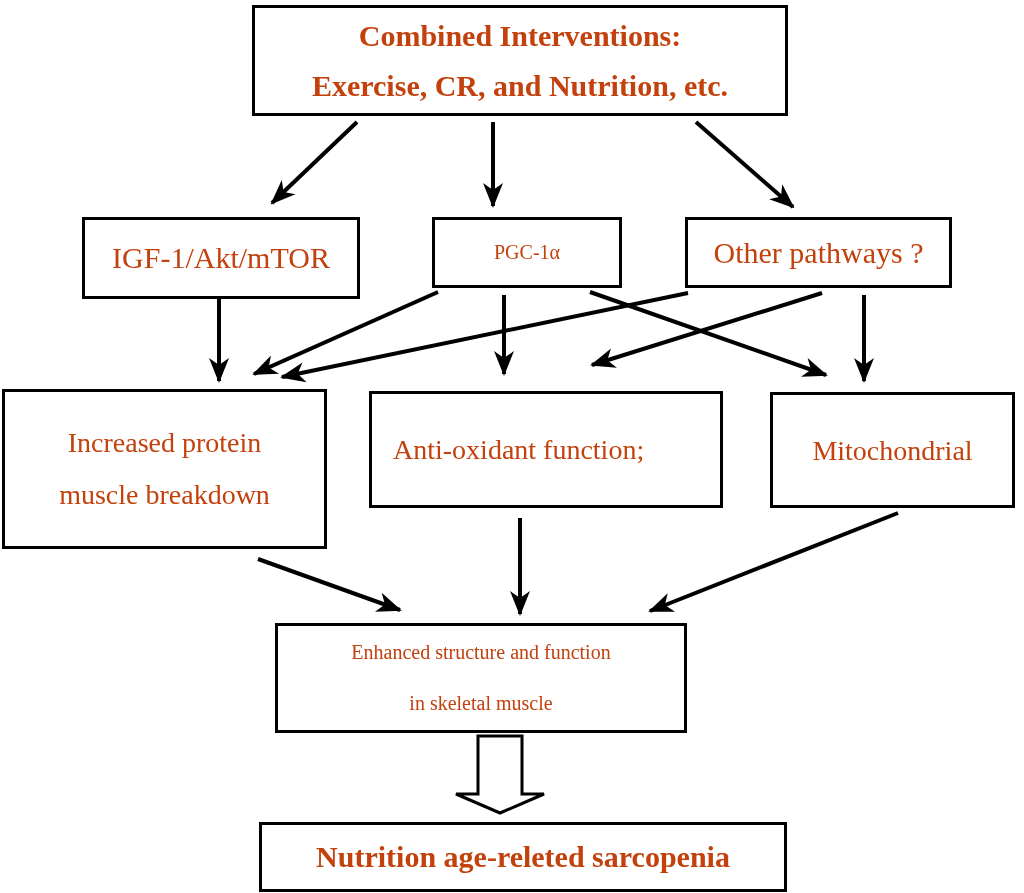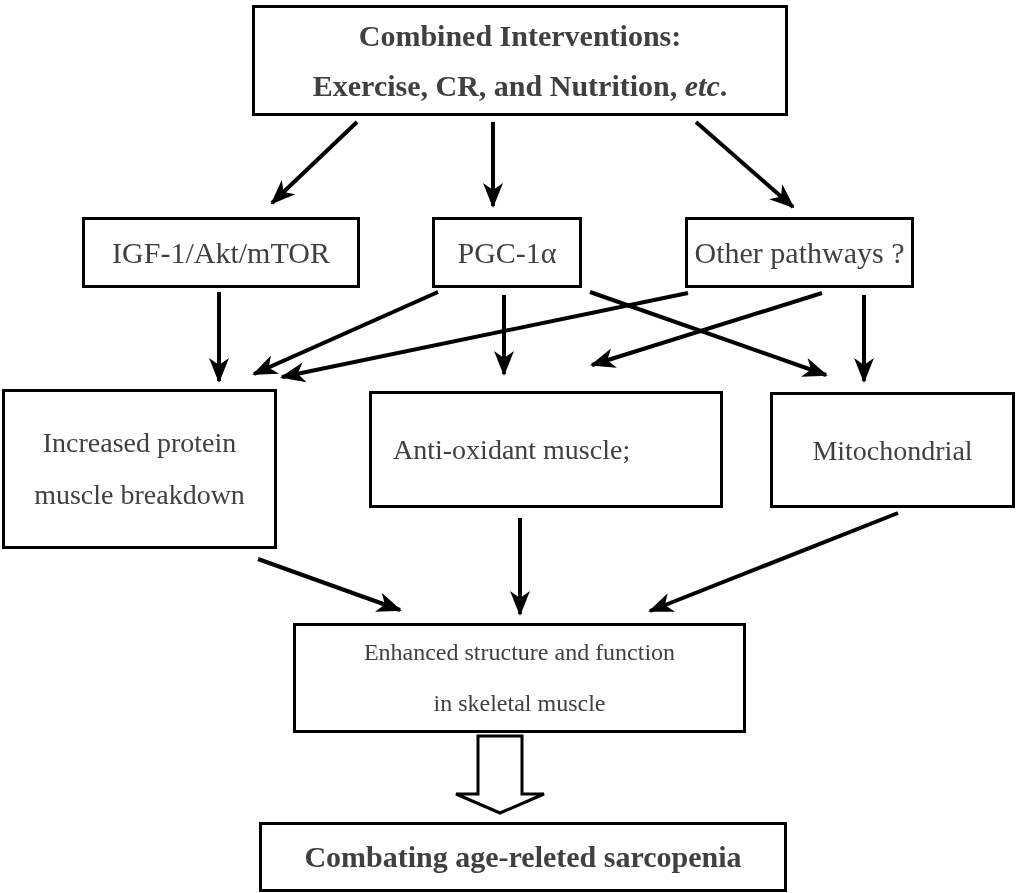--- a/index.html
+++ b/index.html
@@ -6,21 +6,21 @@
     margin: 0;
     padding: 0;
     background: #ffffff;
   }
   #canvas {
     position: relative;
     width: 1024px;
     height: 893px;
     background: #ffffff;
     font-family: "Liberation Serif", "DejaVu Serif", serif;
-    color: #404040;
+    color: #c2410c;
     overflow: hidden;
   }
   #arrows {
     position: absolute;
     left: 0; top: 0;
     width: 1024px; height: 893px;
   }
   .node {
     position: absolute;
     box-sizing: border-box;
@@ -29,31 +29,31 @@
     display: flex;
     flex-direction: column;
     justify-content: center;
     align-items: center;
     text-align: center;
   }
   .node .ln { display: block; }
   .bold-node { font-weight: bold; }
 
   #top-box        { left: 252px; top: 5px;   width: 536px; height: 111px; font-size: 30px; line-height: 50px; }
-  #igf-box        { left: 82px;  top: 217px; width: 278px; height: 71px;  font-size: 30px; }
-  #pgc-box        { left: 432px; top: 217px; width: 150px; height: 71px;  font-size: 30px; }
-  #other-box      { left: 685px; top: 217px; width: 229px; height: 71px;  font-size: 30px; }
-  #protein-box    { left: 2px;   top: 389px; width: 275px; height: 160px; font-size: 28px; line-height: 52px; }
+  #igf-box        { left: 82px;  top: 217px; width: 278px; height: 82px;  font-size: 30px; }
+  #pgc-box        { left: 432px; top: 217px; width: 190px; height: 71px;  font-size: 20px; }
+  #other-box      { left: 685px; top: 217px; width: 267px; height: 71px;  font-size: 30px; }
+  #protein-box    { left: 2px;   top: 389px; width: 325px; height: 160px; font-size: 28px; line-height: 52px; }
   #antiox-box     { left: 369px; top: 391px; width: 354px; height: 117px; font-size: 28px; line-height: 51px;
                     align-items: flex-start; text-align: left; padding-left: 21px; }
   #mito-box       { left: 770px; top: 392px; width: 245px; height: 116px; font-size: 28px; line-height: 51px; }
-  #enhanced-box   { left: 293px; top: 623px; width: 453px; height: 110px; font-size: 24px; line-height: 51px; }
+  #enhanced-box   { left: 275px; top: 623px; width: 412px; height: 110px; font-size: 20px; line-height: 51px; }
   #outcome-box    { left: 259px; top: 822px; width: 528px; height: 70px;  font-size: 30px; }
 
-  .italic { font-style: italic; }
+  .italic { }
 </style>
 </head>
 <body>
 
 <div id="canvas">
 
   <svg id="arrows" viewBox="0 0 1024 893" xmlns="http://www.w3.org/2000/svg">
     <defs>
       <marker id="ah" markerUnits="userSpaceOnUse" markerWidth="30" markerHeight="26" refX="25" refY="13" orient="auto">
         <path d="M2,3 L27,13 L2,23 L9,13 Z" fill="#000000"></path>
@@ -95,29 +95,29 @@
   <div class="node" id="other-box">
     <span class="ln">Other pathways ?</span>
   </div>
 
   <div class="node" id="protein-box">
     <span class="ln">Increased protein</span>
     <span class="ln">muscle breakdown</span>
   </div>
 
   <div class="node" id="antiox-box">
-    <span class="ln">Anti-oxidant muscle;</span>
+    <span class="ln">Anti-oxidant function;</span>
   </div>
 
   <div class="node" id="mito-box">
     <span class="ln">Mitochondrial</span>
   </div>
 
   <div class="node" id="enhanced-box">
     <span class="ln">Enhanced structure and function</span>
     <span class="ln">in skeletal muscle</span>
   </div>
 
   <div class="node bold-node" id="outcome-box">
-    <span class="ln">Combating age-releted sarcopenia</span>
+    <span class="ln">Nutrition age-releted sarcopenia</span>
   </div>
 
 </div>
 
 </body></html>

